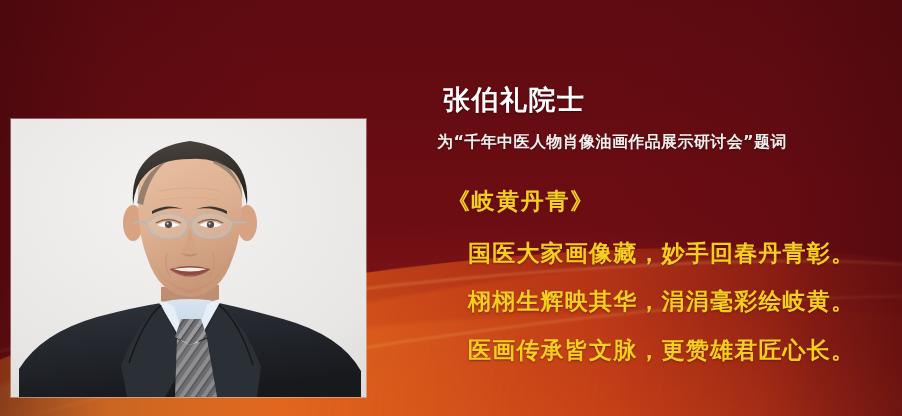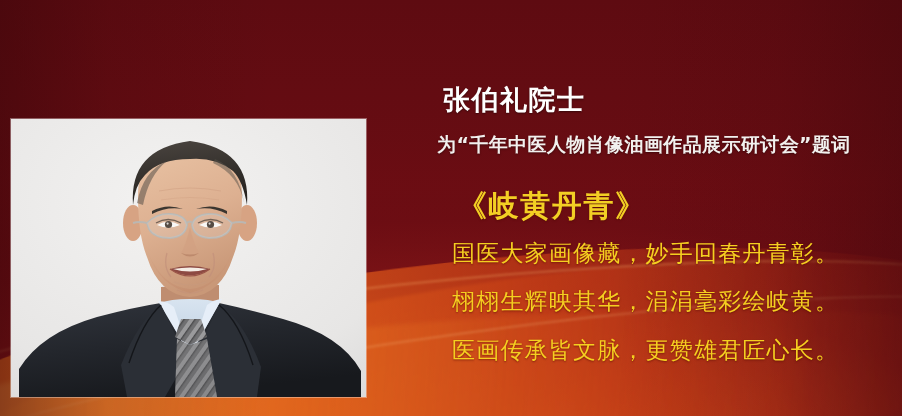--- a/index.html
+++ b/index.html
@@ -135,43 +135,43 @@
     font-weight: 700;
     color: #ffffff;
     letter-spacing: 1.5px;
     text-shadow: 0 1px 2px rgba(0,0,0,0.45);
     white-space: nowrap;
   }
   .sub-line {
     position: absolute;
     left: 7px;
     top: 132px;
-    font-size: 19px;
+    font-size: 16px;
     font-weight: 700;
     color: #f2f0ee;
     letter-spacing: 0.4px;
     text-shadow: 0 1px 2px rgba(0,0,0,0.4);
     white-space: nowrap;
   }
   .poem-title {
     position: absolute;
-    left: 27px;
+    left: 17px;
     top: 186px;
-    font-size: 30px;
+    font-size: 23px;
     font-weight: 700;
     color: #f3cf24;
     letter-spacing: 1.6px;
     text-shadow: 0 1px 2px rgba(80,10,0,0.6);
     white-space: nowrap;
   }
   .poem-line {
     position: absolute;
-    left: 22px;
+    left: 38px;
     font-size: 23px;
-    font-weight: 400;
+    font-weight: 700;
     color: #f5cf20;
     letter-spacing: 1.2px;
     text-shadow: 0 1px 2px rgba(80,10,0,0.55);
     white-space: nowrap;
   }
   .pl0 { top: 238px; }
   .pl1 { top: 286px; }
   .pl2 { top: 335px; }
 </style>
 </head>

